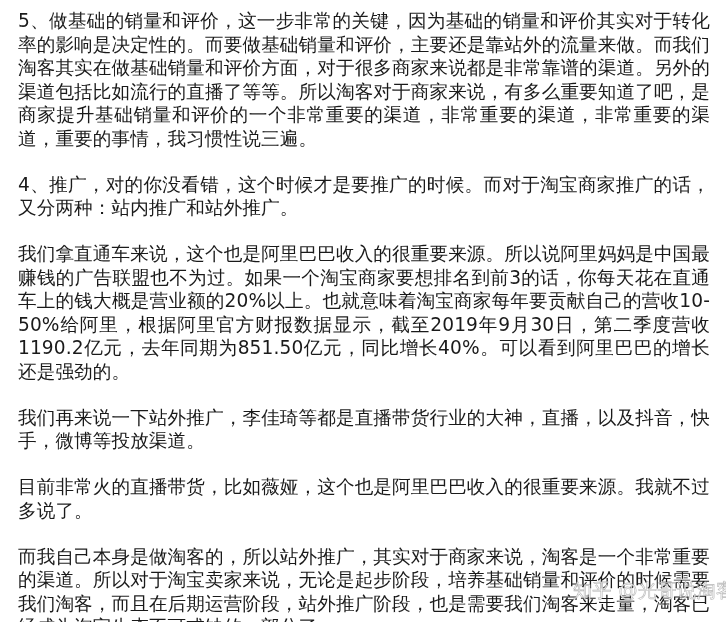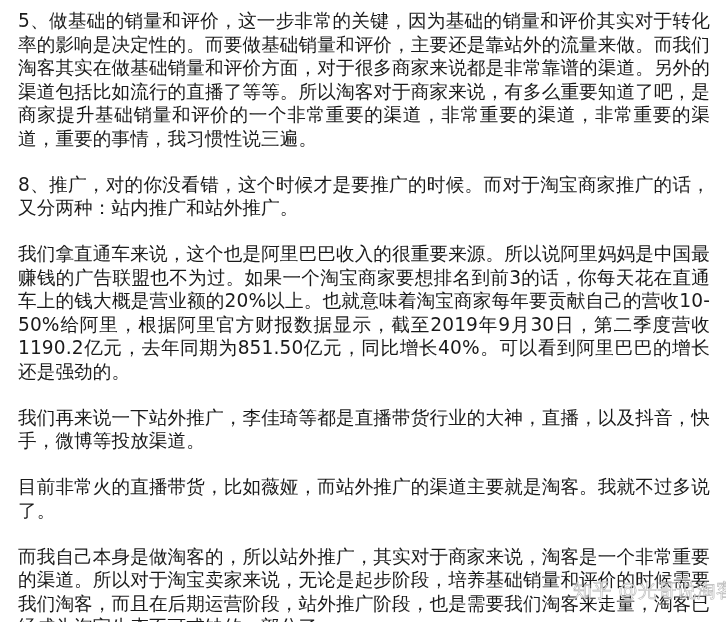--- a/index.html
+++ b/index.html
@@ -44,20 +44,20 @@
       letter-spacing: 0.5px;
       white-space: nowrap;
       pointer-events: none;
     }
   </style>
 </head>
 <body>
 
 <div class="article">
   <p>5、做基础的销量和评价，这一步非常的关键，因为基础的销量和评价其实对于转化率的影响是决定性的。而要做基础销量和评价，主要还是靠站外的流量来做。而我们淘客其实在做基础销量和评价方面，对于很多商家来说都是非常靠谱的渠道。另外的渠道包括比如流行的直播了等等。所以淘客对于商家来说，有多么重要知道了吧，是商家提升基础销量和评价的一个非常重要的渠道，非常重要的渠道，非常重要的渠道，重要的事情，我习惯性说三遍。</p>
-  <p>8、推广，对的你没看错，这个时候才是要推广的时候。而对于淘宝商家推广的话，又分两种：站内推广和站外推广。</p>
+  <p>4、推广，对的你没看错，这个时候才是要推广的时候。而对于淘宝商家推广的话，又分两种：站内推广和站外推广。</p>
   <p>我们拿直通车来说，这个也是阿里巴巴收入的很重要来源。所以说阿里妈妈是中国最赚钱的广告联盟也不为过。如果一个淘宝商家要想排名到前3的话，你每天花在直通车上的钱大概是营业额的20%以上。也就意味着淘宝商家每年要贡献自己的营收10-50%给阿里，根据阿里官方财报数据显示，截至2019年9月30日，第二季度营收1190.2亿元，去年同期为851.50亿元，同比增长40%。可以看到阿里巴巴的增长还是强劲的。</p>
   <p>我们再来说一下站外推广，李佳琦等都是直播带货行业的大神，直播，以及抖音，快手，微博等投放渠道。</p>
-  <p>目前非常火的直播带货，比如薇娅，而站外推广的渠道主要就是淘客。我就不过多说了。</p>
+  <p>目前非常火的直播带货，比如薇娅，这个也是阿里巴巴收入的很重要来源。我就不过多说了。</p>
   <p>而我自己本身是做淘客的，所以站外推广，其实对于商家来说，淘客是一个非常重要的渠道。所以对于淘宝卖家来说，无论是起步阶段，培养基础销量和评价的时候需要我们淘客，而且在后期运营阶段，站外推广阶段，也是需要我们淘客来走量，淘客已经成为淘宝生态不可或缺的一部分了。</p>
 </div>
 
 <div class="watermark">知乎 @光哥说淘客</div>
 
 </body></html>

